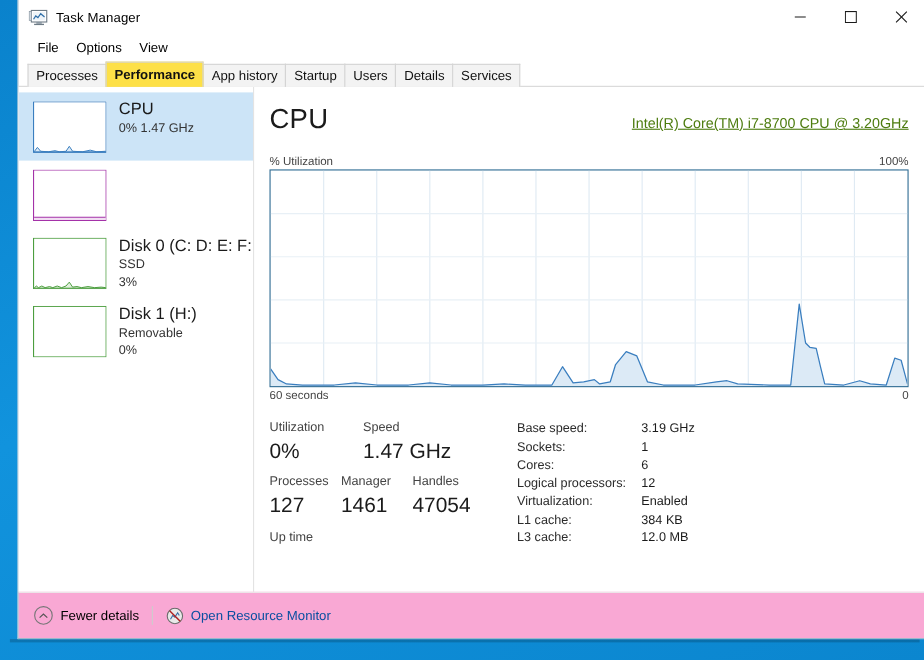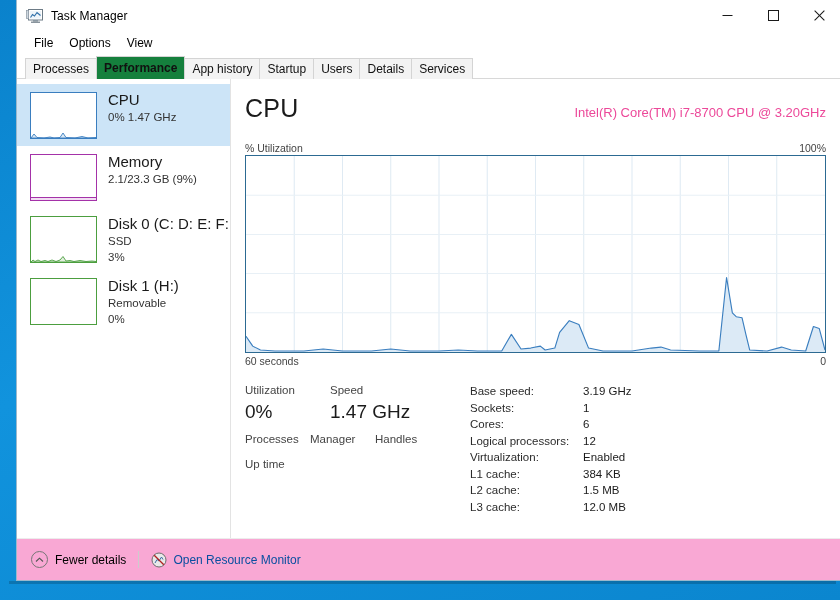--- a/index.html
+++ b/index.html
@@ -107,21 +107,21 @@
     border: 1px solid #d4d4d4;
     border-bottom: none;
     background: #f3f3f3;
     margin-right: -1px;
     position: relative;
     z-index: 1;
     cursor: default;
     white-space: nowrap;
   }
   .tab.active {
-    background: #15803d;
+    background: #fde047;
     height: 23px;
     line-height: 22px;
     font-weight: bold;
     border-color: #d4d4d4;
     z-index: 3;
   }
 
   
   .content {
     flex: 1;
@@ -186,22 +186,23 @@
     justify-content: space-between;
   }
   .main-title {
     font-size: 25px;
     color: #1b1b1b;
     line-height: 30px;
     letter-spacing: 0.2px;
   }
   .main-model {
     font-size: 13px;
-    color: #ec4899;
+    color: #4d7c0f;
     margin-bottom: 14px;
+    text-decoration: underline;
   }
   .graph-labels {
     display: flex;
     justify-content: space-between;
     font-size: 10.5px;
     color: #444;
     margin-top: 8px;
     margin-bottom: 1px;
     text-align: right;
   }
@@ -357,24 +358,20 @@
         </div>
       </div>
 
       <div class="res-item">
         <div class="res-thumb">
           <svg viewBox="0 0 67 47" preserveAspectRatio="none">
             <rect x="0.5" y="0.5" width="66" height="46" fill="#ffffff" stroke="#a432a8" stroke-width="1"></rect>
             <path d="M1,43.5 L66,43.5 L66,46 L1,46 Z" fill="#f1ddf2" stroke="none"></path>
             <line x1="1" y1="43.5" x2="66" y2="43.5" stroke="#a432a8" stroke-width="1"></line>
           </svg>
-        </div>
-        <div class="res-text">
-          <div class="res-title">Memory</div>
-          <div class="res-sub">2.1/23.3 GB (9%)</div>
         </div>
       </div>
 
       <div class="res-item">
         <div class="res-thumb">
           <svg viewBox="0 0 67 47" preserveAspectRatio="none">
             <rect x="0.5" y="0.5" width="66" height="46" fill="#ffffff" stroke="#4c9e3f" stroke-width="1"></rect>
             <path d="M1,46 L3,44 L5,45.5 L8,44 L11,45.5 L15,44.5 L18,45.5 L22,44 L26,45.5 L30,44 L33,40.5 L36,45 L40,44.5 L44,45.5 L50,44.5 L56,45.5 L62,45 L66,45.5 L66,46 Z" fill="#e2f0de" stroke="#4c9e3f" stroke-width="0.9"></path>
           </svg>
         </div>
@@ -467,20 +464,31 @@
             <div class="scell w2">
                 <div class="slabel">Processes</div>
               </div>
             <div class="scell w2">
                 <div class="slabel">Manager</div>
               </div>
             <div class="scell">
                 <div class="slabel">Handles</div>
               </div>
           </div>
+          <div class="srow">
+            <div class="scell w2">
+                <div class="svalue">127</div>
+              </div>
+            <div class="scell w2">
+                <div class="svalue">1461</div>
+              </div>
+            <div class="scell">
+                <div class="svalue">47054</div>
+              </div>
+          </div>
 
           <div class="slabel" style="margin-top:8px;">Up time</div>
         </div>
 
         <div class="stats-right">
           <div class="spec-row">
             <span class="spec-key">Base speed:</span>
             <span class="spec-val">3.19 GHz</span>
           </div>
           <div class="spec-row">
@@ -495,24 +503,20 @@
             <span class="spec-key">Logical processors:</span>
             <span class="spec-val">12</span>
           </div>
           <div class="spec-row">
             <span class="spec-key">Virtualization:</span>
             <span class="spec-val">Enabled</span>
           </div>
           <div class="spec-row">
             <span class="spec-key">L1 cache:</span>
             <span class="spec-val">384 KB</span>
-          </div>
-          <div class="spec-row">
-            <span class="spec-key">L2 cache:</span>
-            <span class="spec-val">1.5 MB</span>
           </div>
           <div class="spec-row">
             <span class="spec-key">L3 cache:</span>
             <span class="spec-val">12.0 MB</span>
           </div>
         </div>
 
       </div>
 
     </div>

